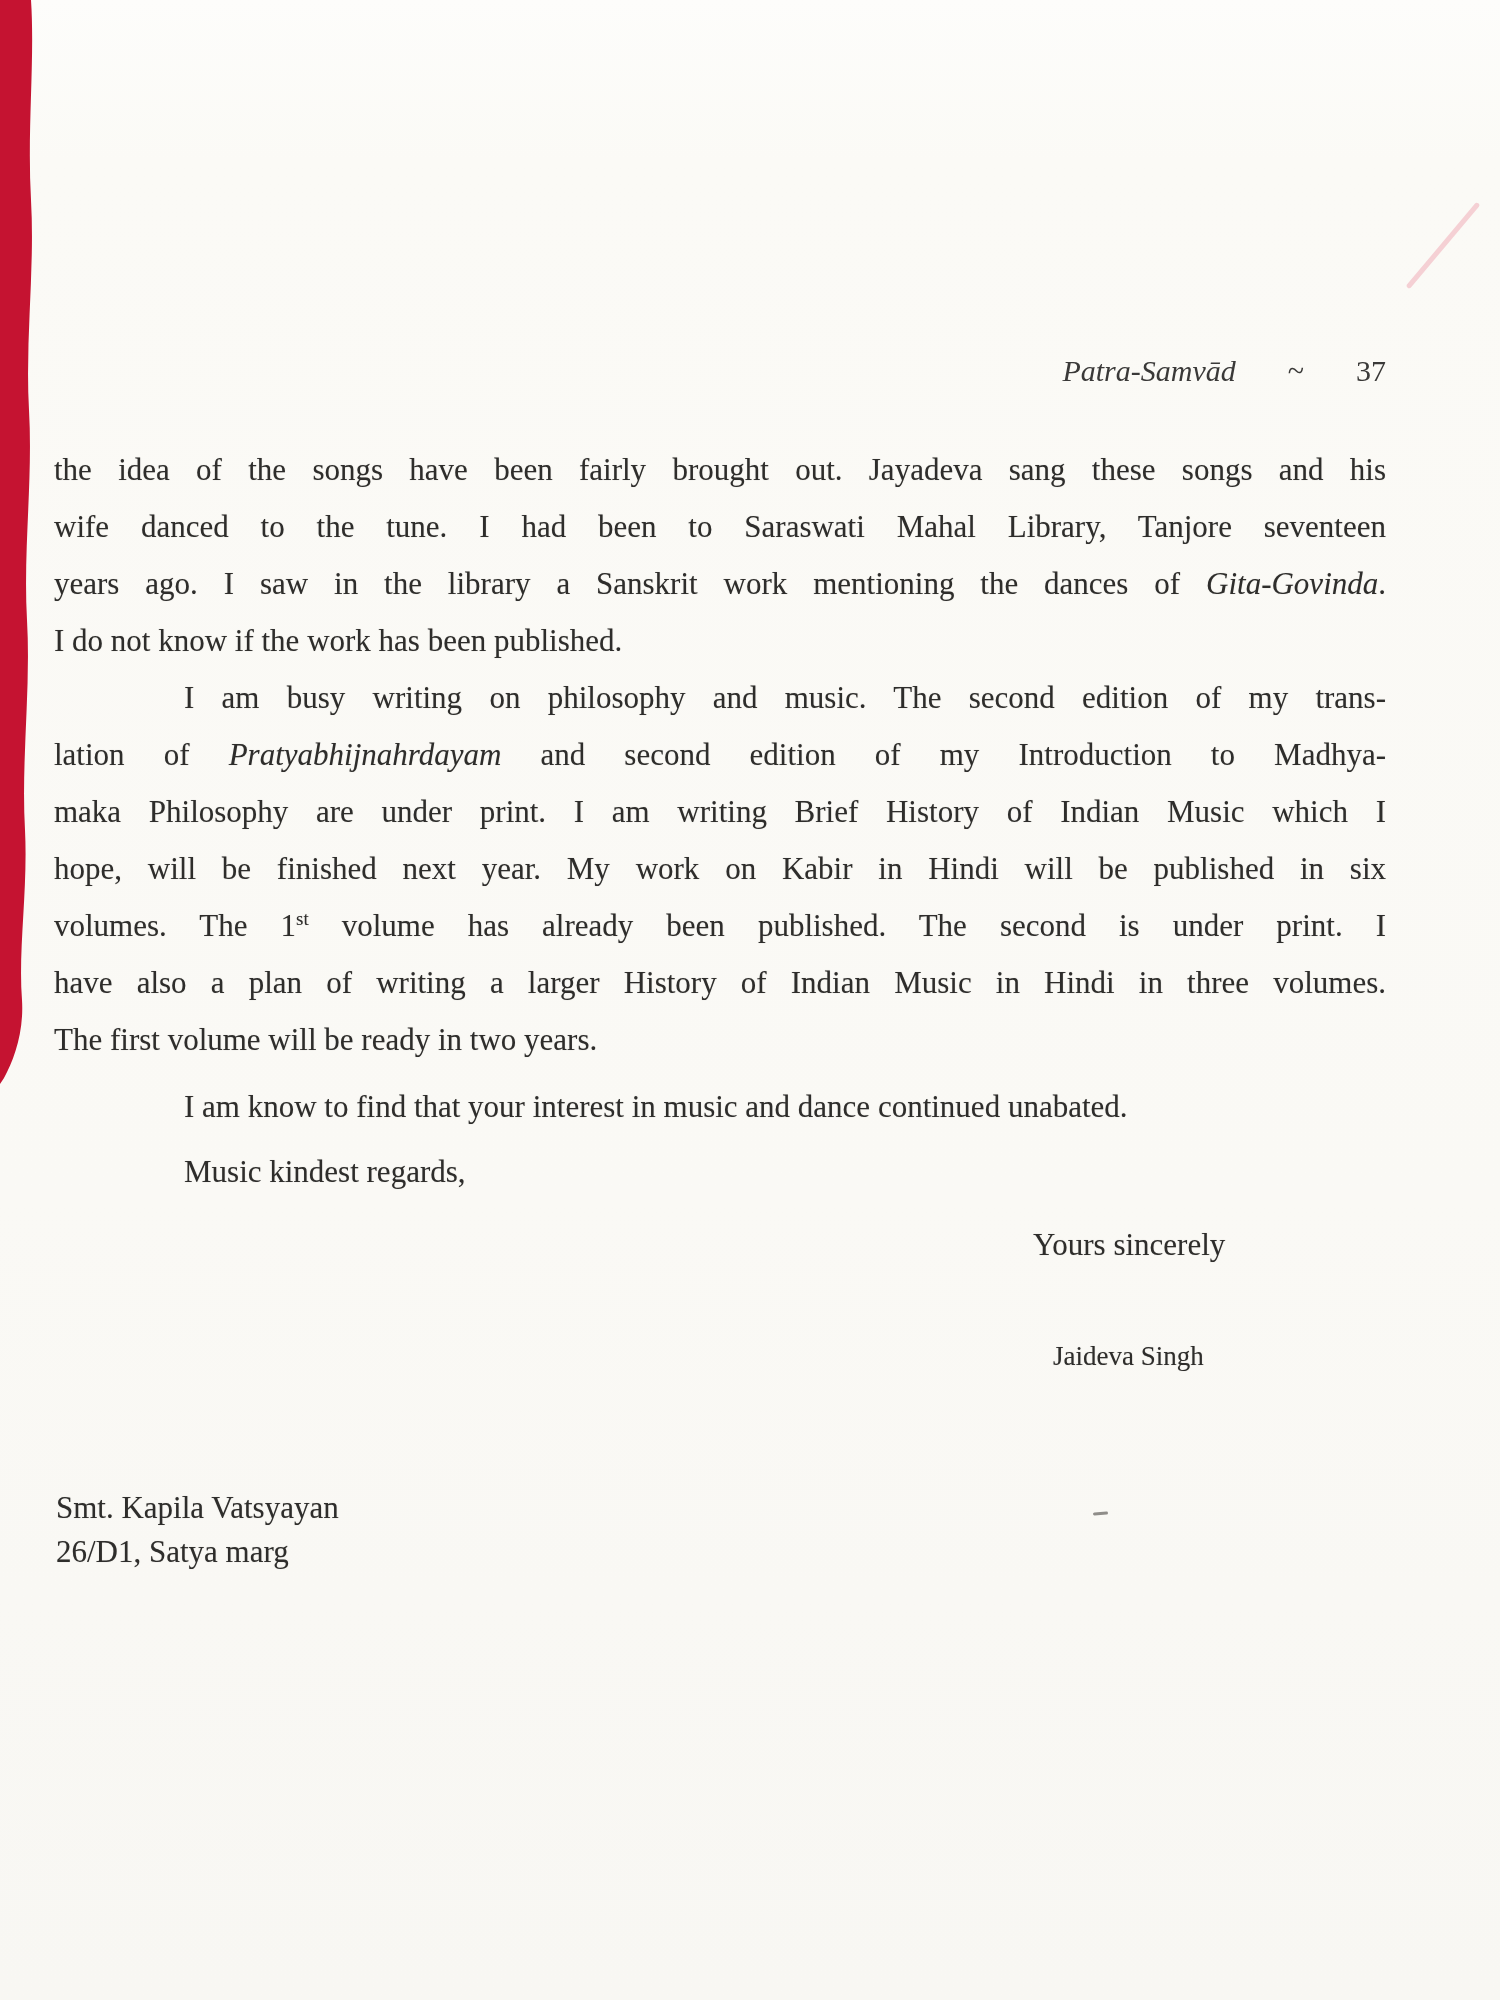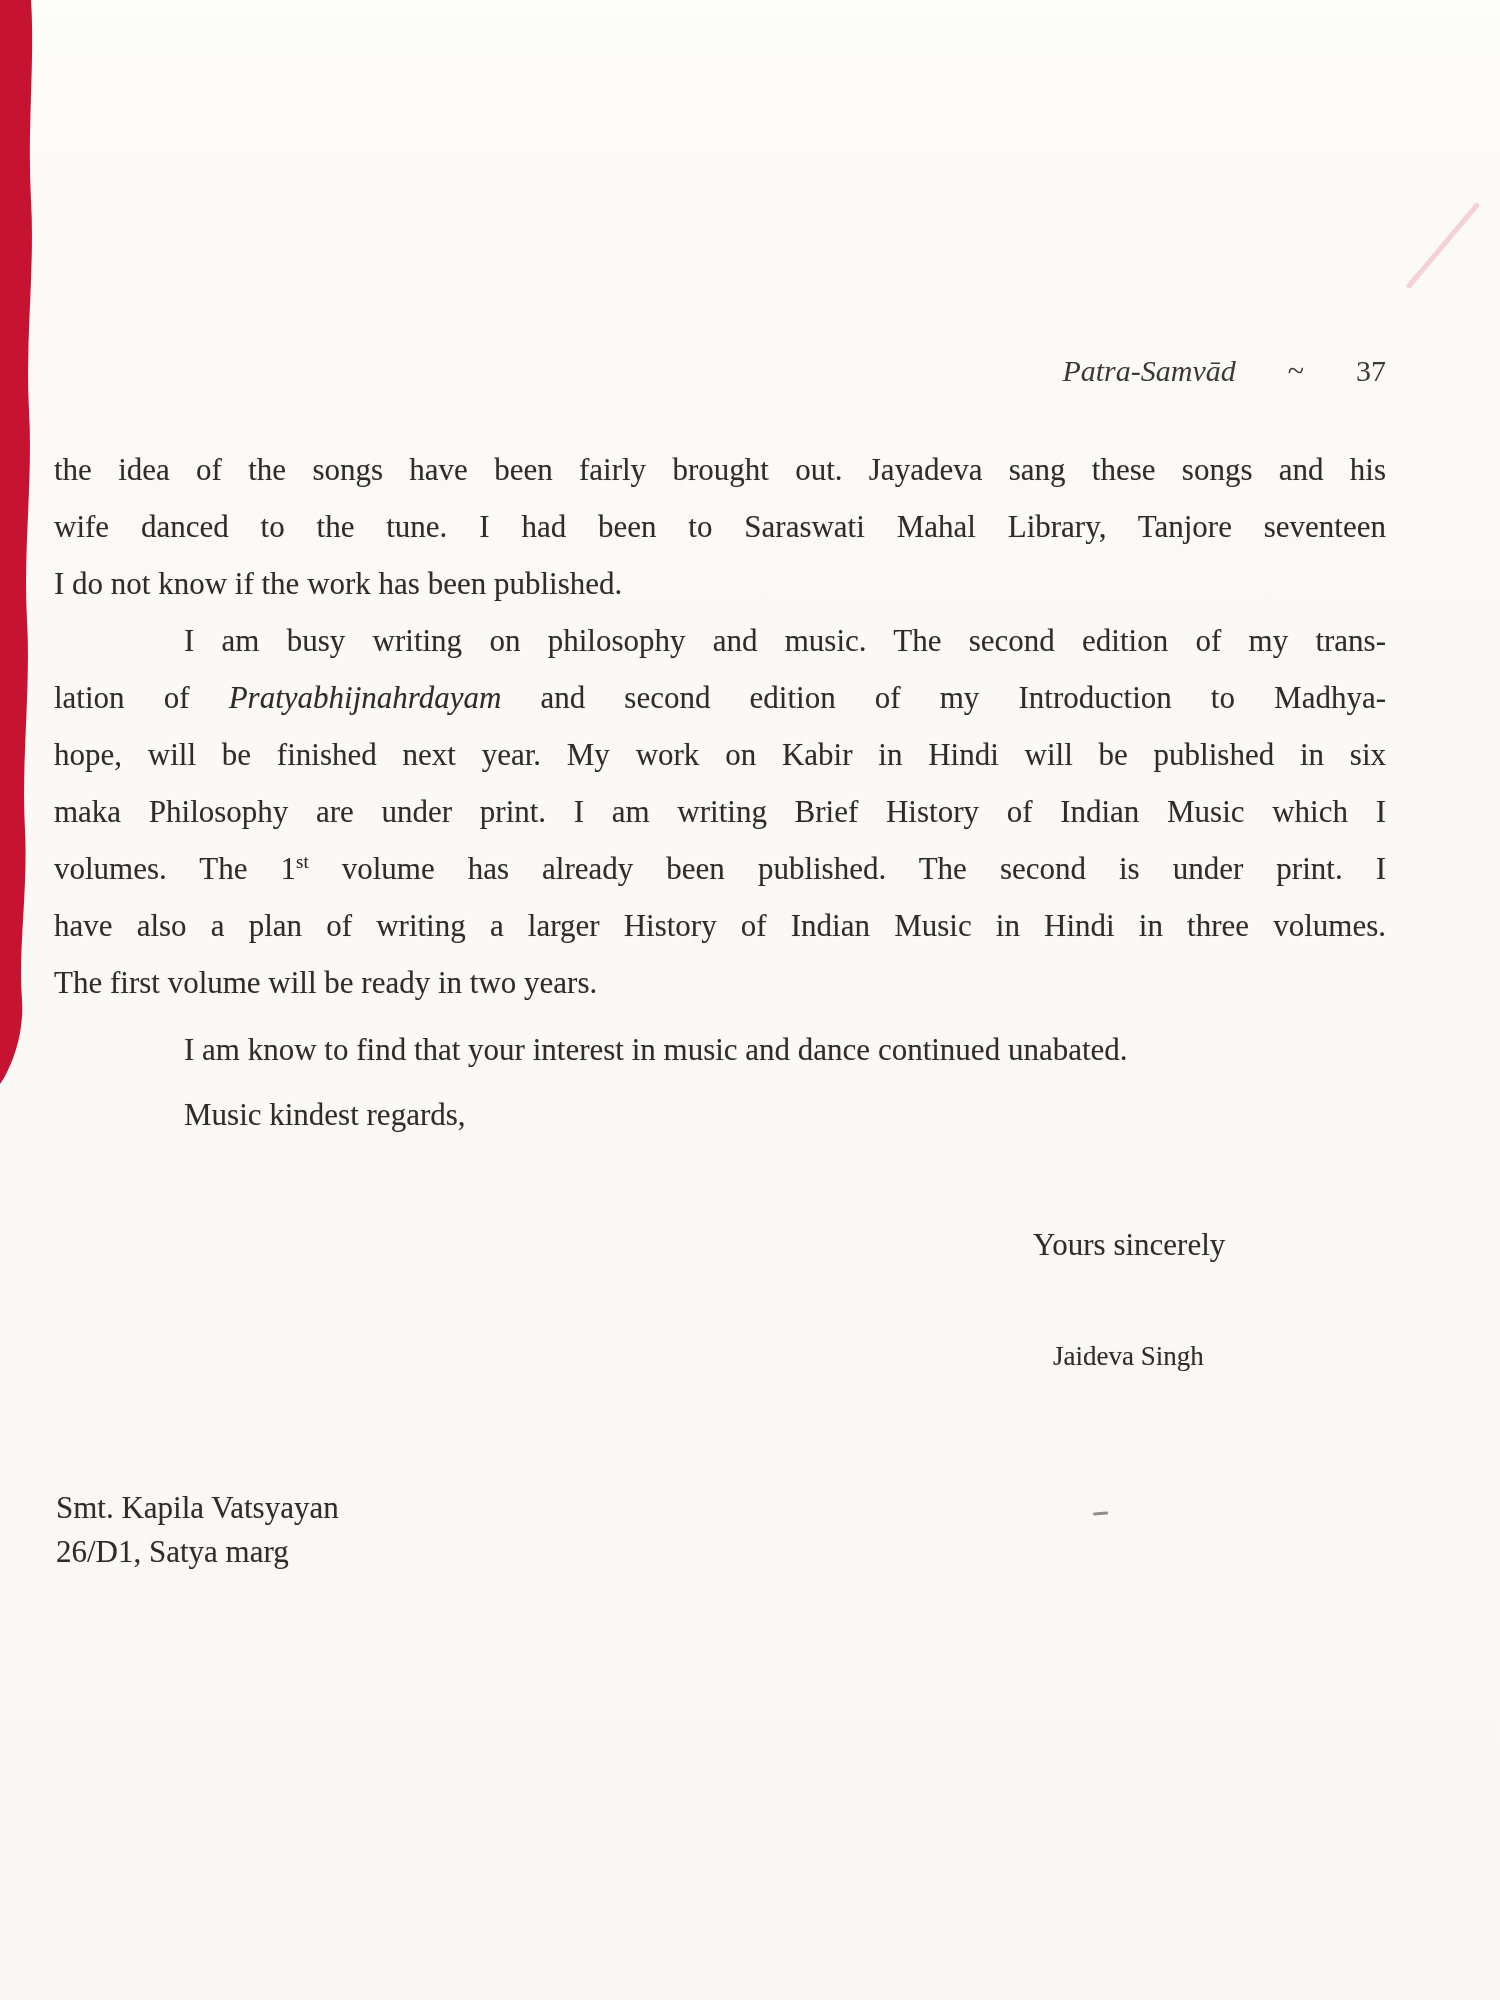--- a/index.html
+++ b/index.html
@@ -69,27 +69,28 @@
   <div class="header">
     <span class="title">Patra-Samvād</span>
     <span class="sep">~</span>
     <span class="pagenum">37</span>
   </div>
 
   <div class="letter-body">
       <div class="para">
         <div class="line"><span>the idea of the songs have been fairly brought out. Jayadeva sang these songs and his</span></div>
         <div class="line"><span>wife danced to the tune. I had been to Saraswati Mahal Library, Tanjore seventeen</span></div>
+        <div class="line"><span>years ago. I saw in the library a Sanskrit work mentioning the dances of </span><i>Gita-Govinda</i><span>.</span></div>
         <div class="line last"><span>I do not know if the work has been published.</span></div>
       </div>
       <div class="para indent">
         <div class="line"><span>I am busy writing on philosophy and music. The second edition of my trans-</span></div>
         <div class="line"><span>lation of </span><i>Pratyabhijnahrdayam</i><span> and second edition of my Introduction to Madhya-</span></div>
+        <div class="line"><span>maka Philosophy are under print. I am writing Brief History of Indian Music which I</span></div>
         <div class="line"><span>hope, will be finished next year. My work on Kabir in Hindi will be published in six</span></div>
-        <div class="line"><span>maka Philosophy are under print. I am writing Brief History of Indian Music which I</span></div>
         <div class="line"><span>volumes. The 1</span><sup>st</sup><span> volume has already been published. The second is under print. I</span></div>
         <div class="line"><span>have also a plan of writing a larger History of Indian Music in Hindi in three volumes.</span></div>
         <div class="line last"><span>The first volume will be ready in two years.</span></div>
       </div>
       <div class="para indent">
         <div class="line last"><span>I am know to find that your interest in music and dance continued unabated.</span></div>
       </div>
       <div class="para indent">
         <div class="line last"><span>Music kindest regards,</span></div>
       </div>

